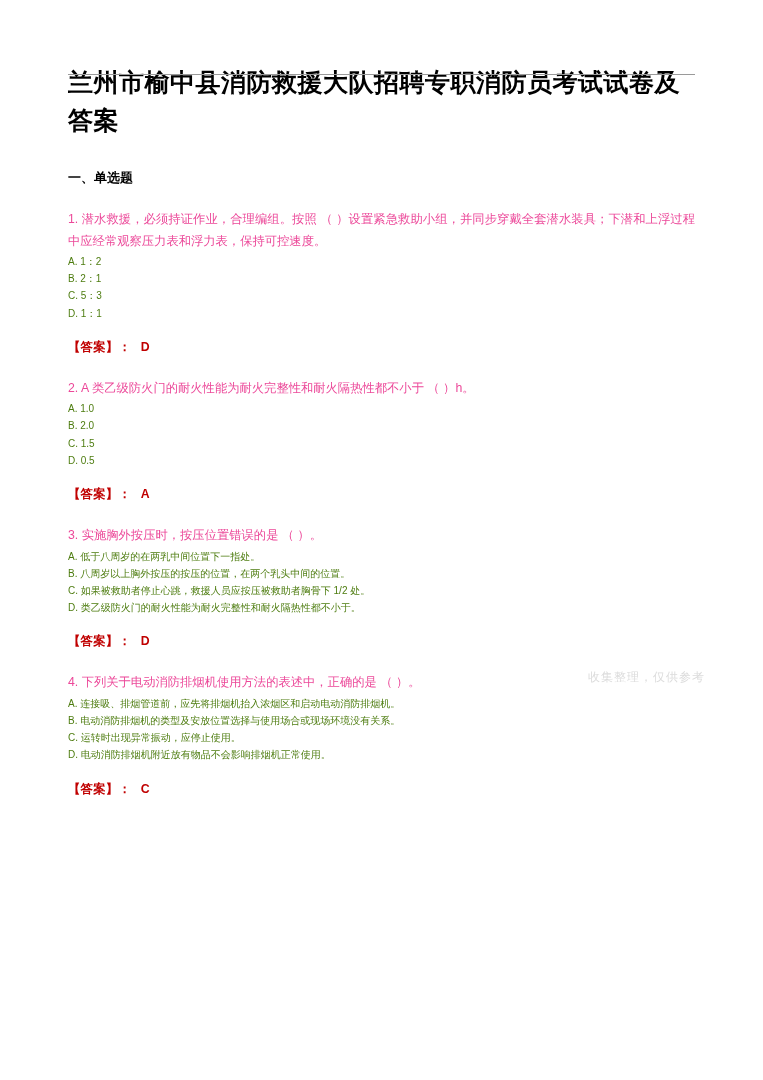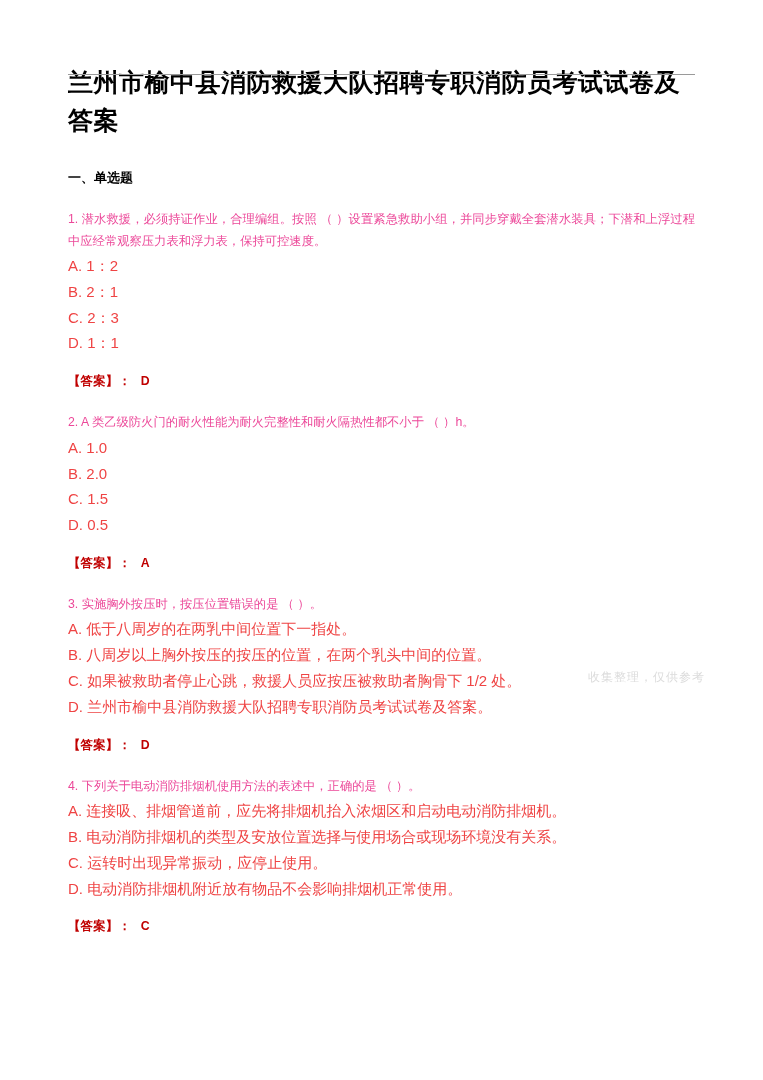--- a/index.html
+++ b/index.html
@@ -54,23 +54,23 @@
   .q-stem {
     font-size: 12.3px;
     line-height: 1.75;
     color: #ec4899;
     text-align: justify;
   }
   .q-options {
     margin-top: 1px;
   }
   .q-option {
-    font-size: 15px;
+    font-size: 10px;
     line-height: 1.72;
-    color: #ef4444;
+    color: #4d7c0f;
   }
   .answer-line {
     margin-top: 17px;
     font-size: 12.3px;
     color: #c00000;
     font-weight: bold;
     letter-spacing: 0.3px;
   }
   .answer-line .ans-val {
     margin-left: 6px;
@@ -102,21 +102,21 @@
 
   <h1 class="doc-title">兰州市榆中县消防救援大队招聘专职消防员考试试卷及答案</h1>
 
   <div class="section-head">一、单选题</div>
 
   <div class="question">
     <div class="q-stem">1. 潜水救援，必须持证作业，合理编组。按照 （ ）设置紧急救助小组，并同步穿戴全套潜水装具；下潜和上浮过程中应经常观察压力表和浮力表，保持可控速度。</div>
     <div class="q-options">
       <div class="q-option">A. 1：2</div>
       <div class="q-option">B. 2：1</div>
-      <div class="q-option">C. 2：3</div>
+      <div class="q-option">C. 5：3</div>
       <div class="q-option">D. 1：1</div>
     </div>
     <div class="answer-line">
       <span>【答案】：</span>
       <span class="ans-val">D</span>
     </div>
   </div>
 
   <div class="question">
     <div class="q-stem">2. A 类乙级防火门的耐火性能为耐火完整性和耐火隔热性都不小于 （ ）h。</div>
@@ -131,21 +131,21 @@
       <span class="ans-val">A</span>
     </div>
   </div>
 
   <div class="question">
     <div class="q-stem">3. 实施胸外按压时，按压位置错误的是 （ ）。</div>
     <div class="q-options">
       <div class="q-option">A. 低于八周岁的在两乳中间位置下一指处。</div>
       <div class="q-option">B. 八周岁以上胸外按压的按压的位置，在两个乳头中间的位置。</div>
       <div class="q-option">C. 如果被救助者停止心跳，救援人员应按压被救助者胸骨下 1/2 处。</div>
-      <div class="q-option">D. 兰州市榆中县消防救援大队招聘专职消防员考试试卷及答案。</div>
+      <div class="q-option">D. 类乙级防火门的耐火性能为耐火完整性和耐火隔热性都不小于。</div>
     </div>
     <div class="answer-line">
       <span>【答案】：</span>
       <span class="ans-val">D</span>
     </div>
   </div>
 
   <div class="question">
     <div class="q-stem">4. 下列关于电动消防排烟机使用方法的表述中，正确的是 （ ）。</div>
     <div class="q-options">

